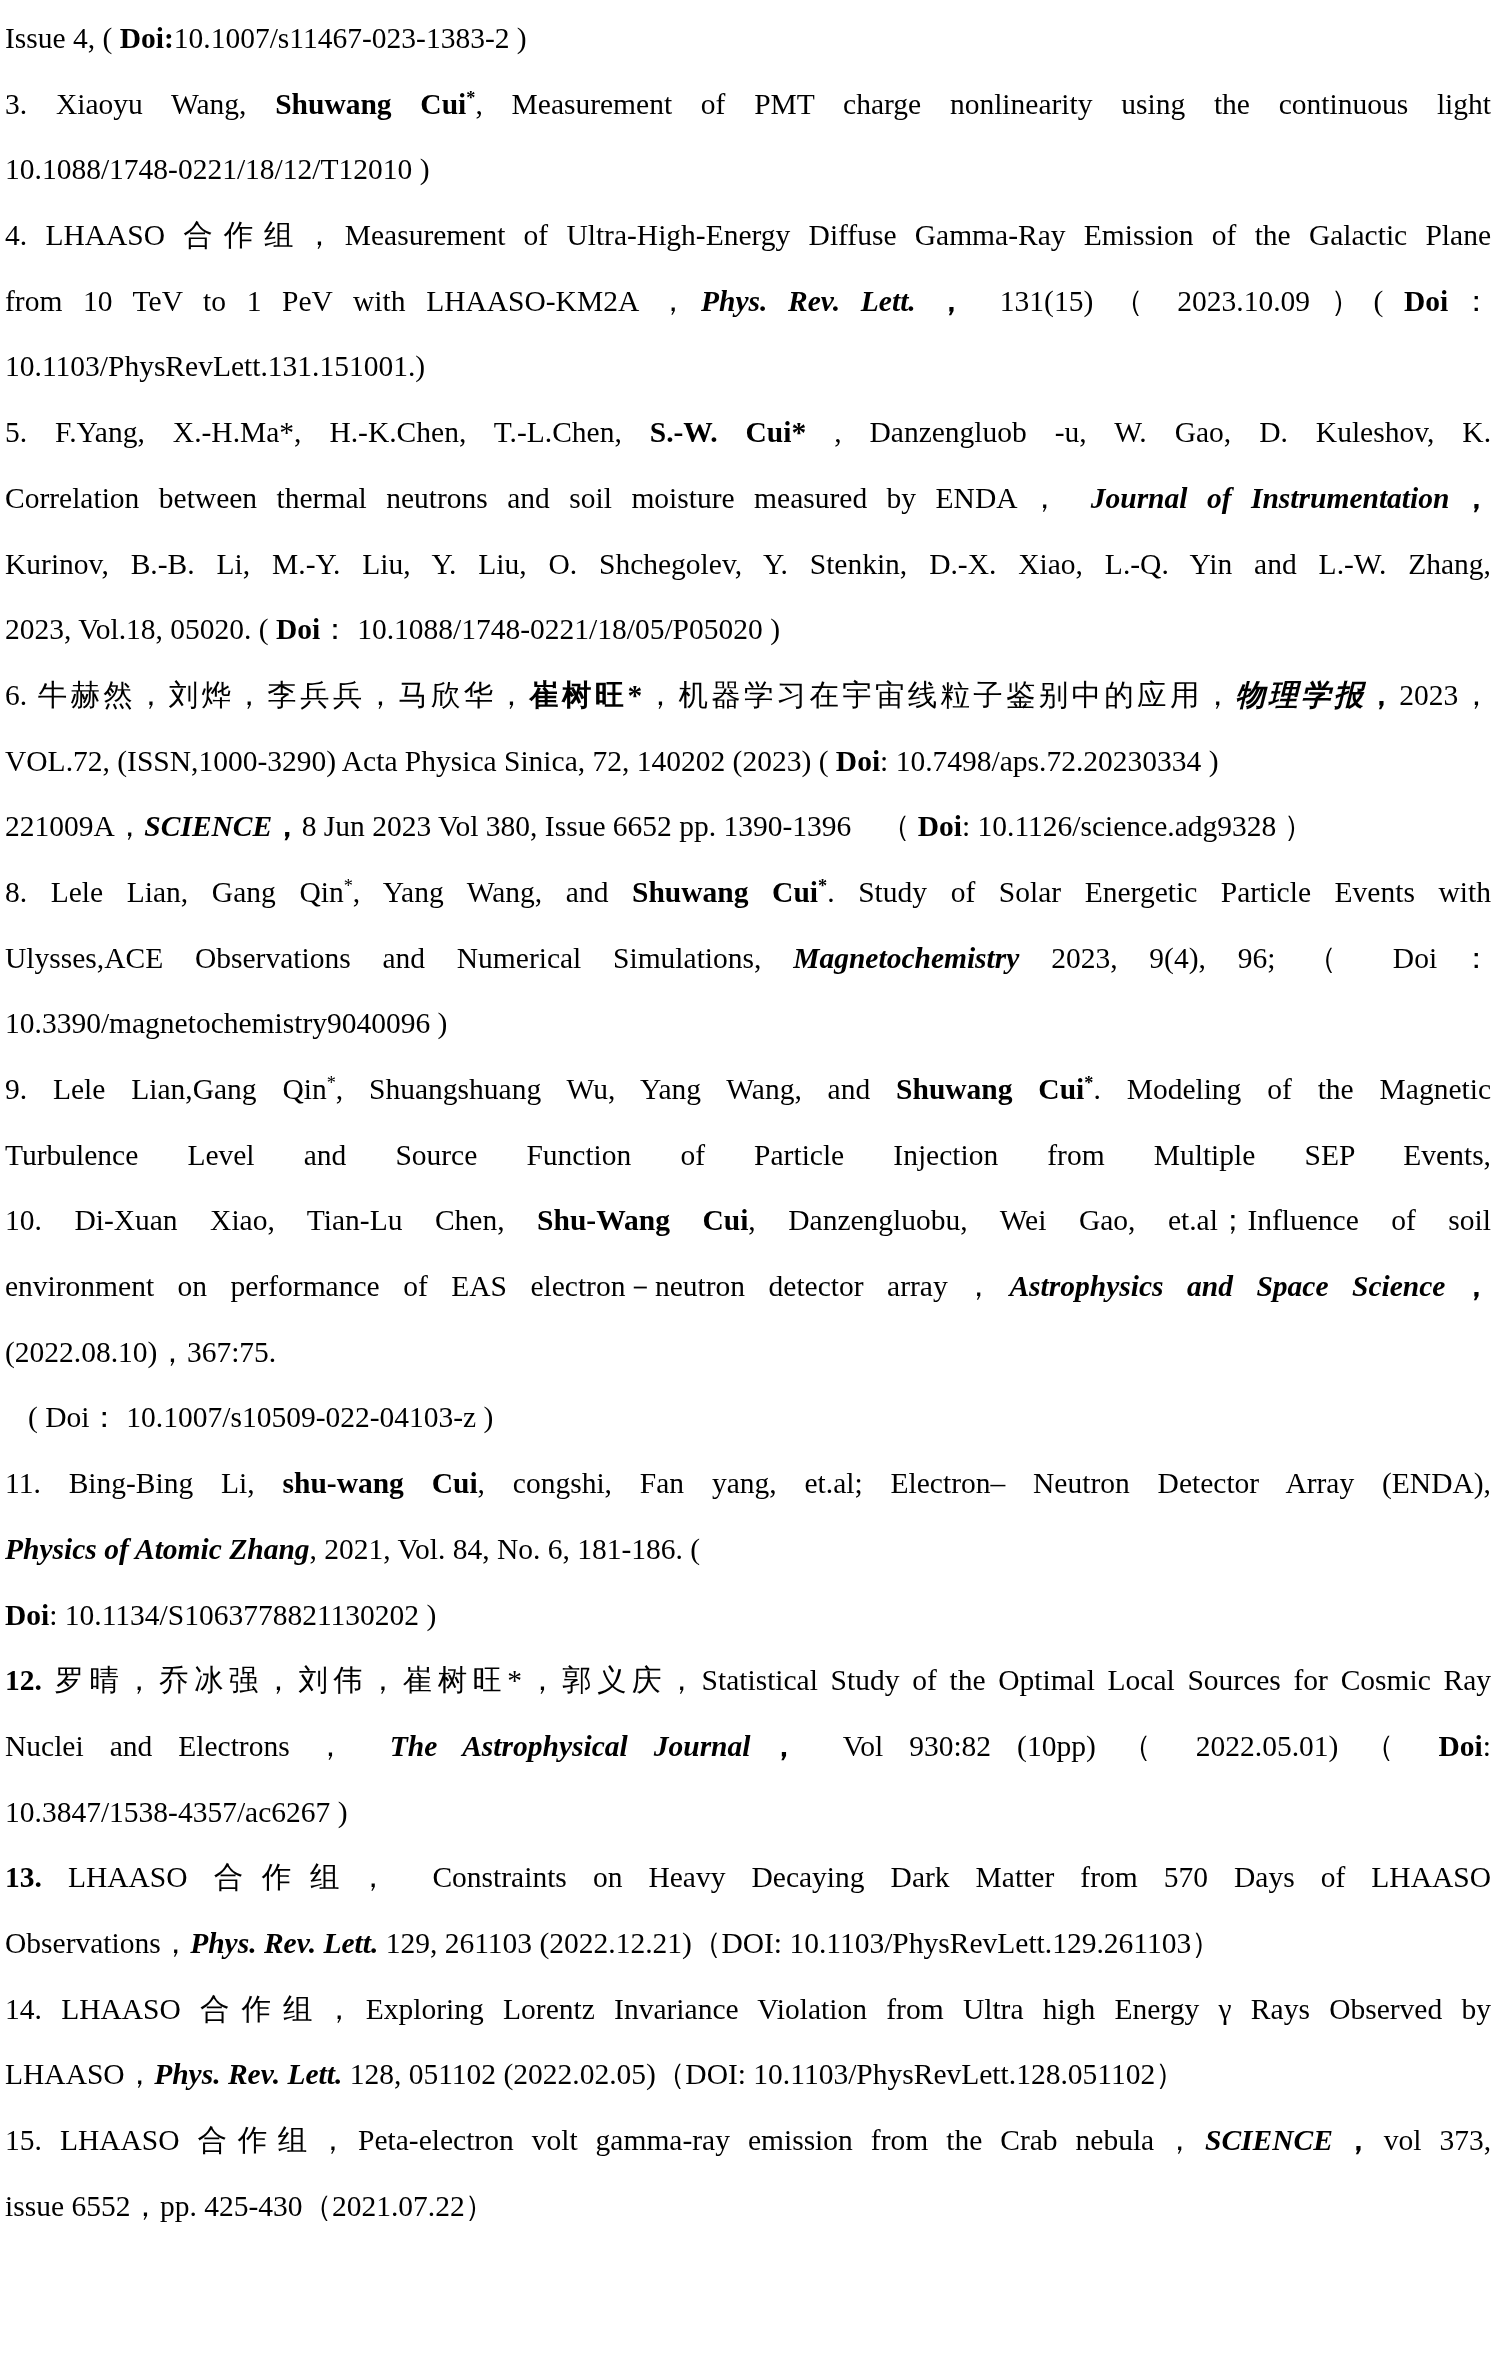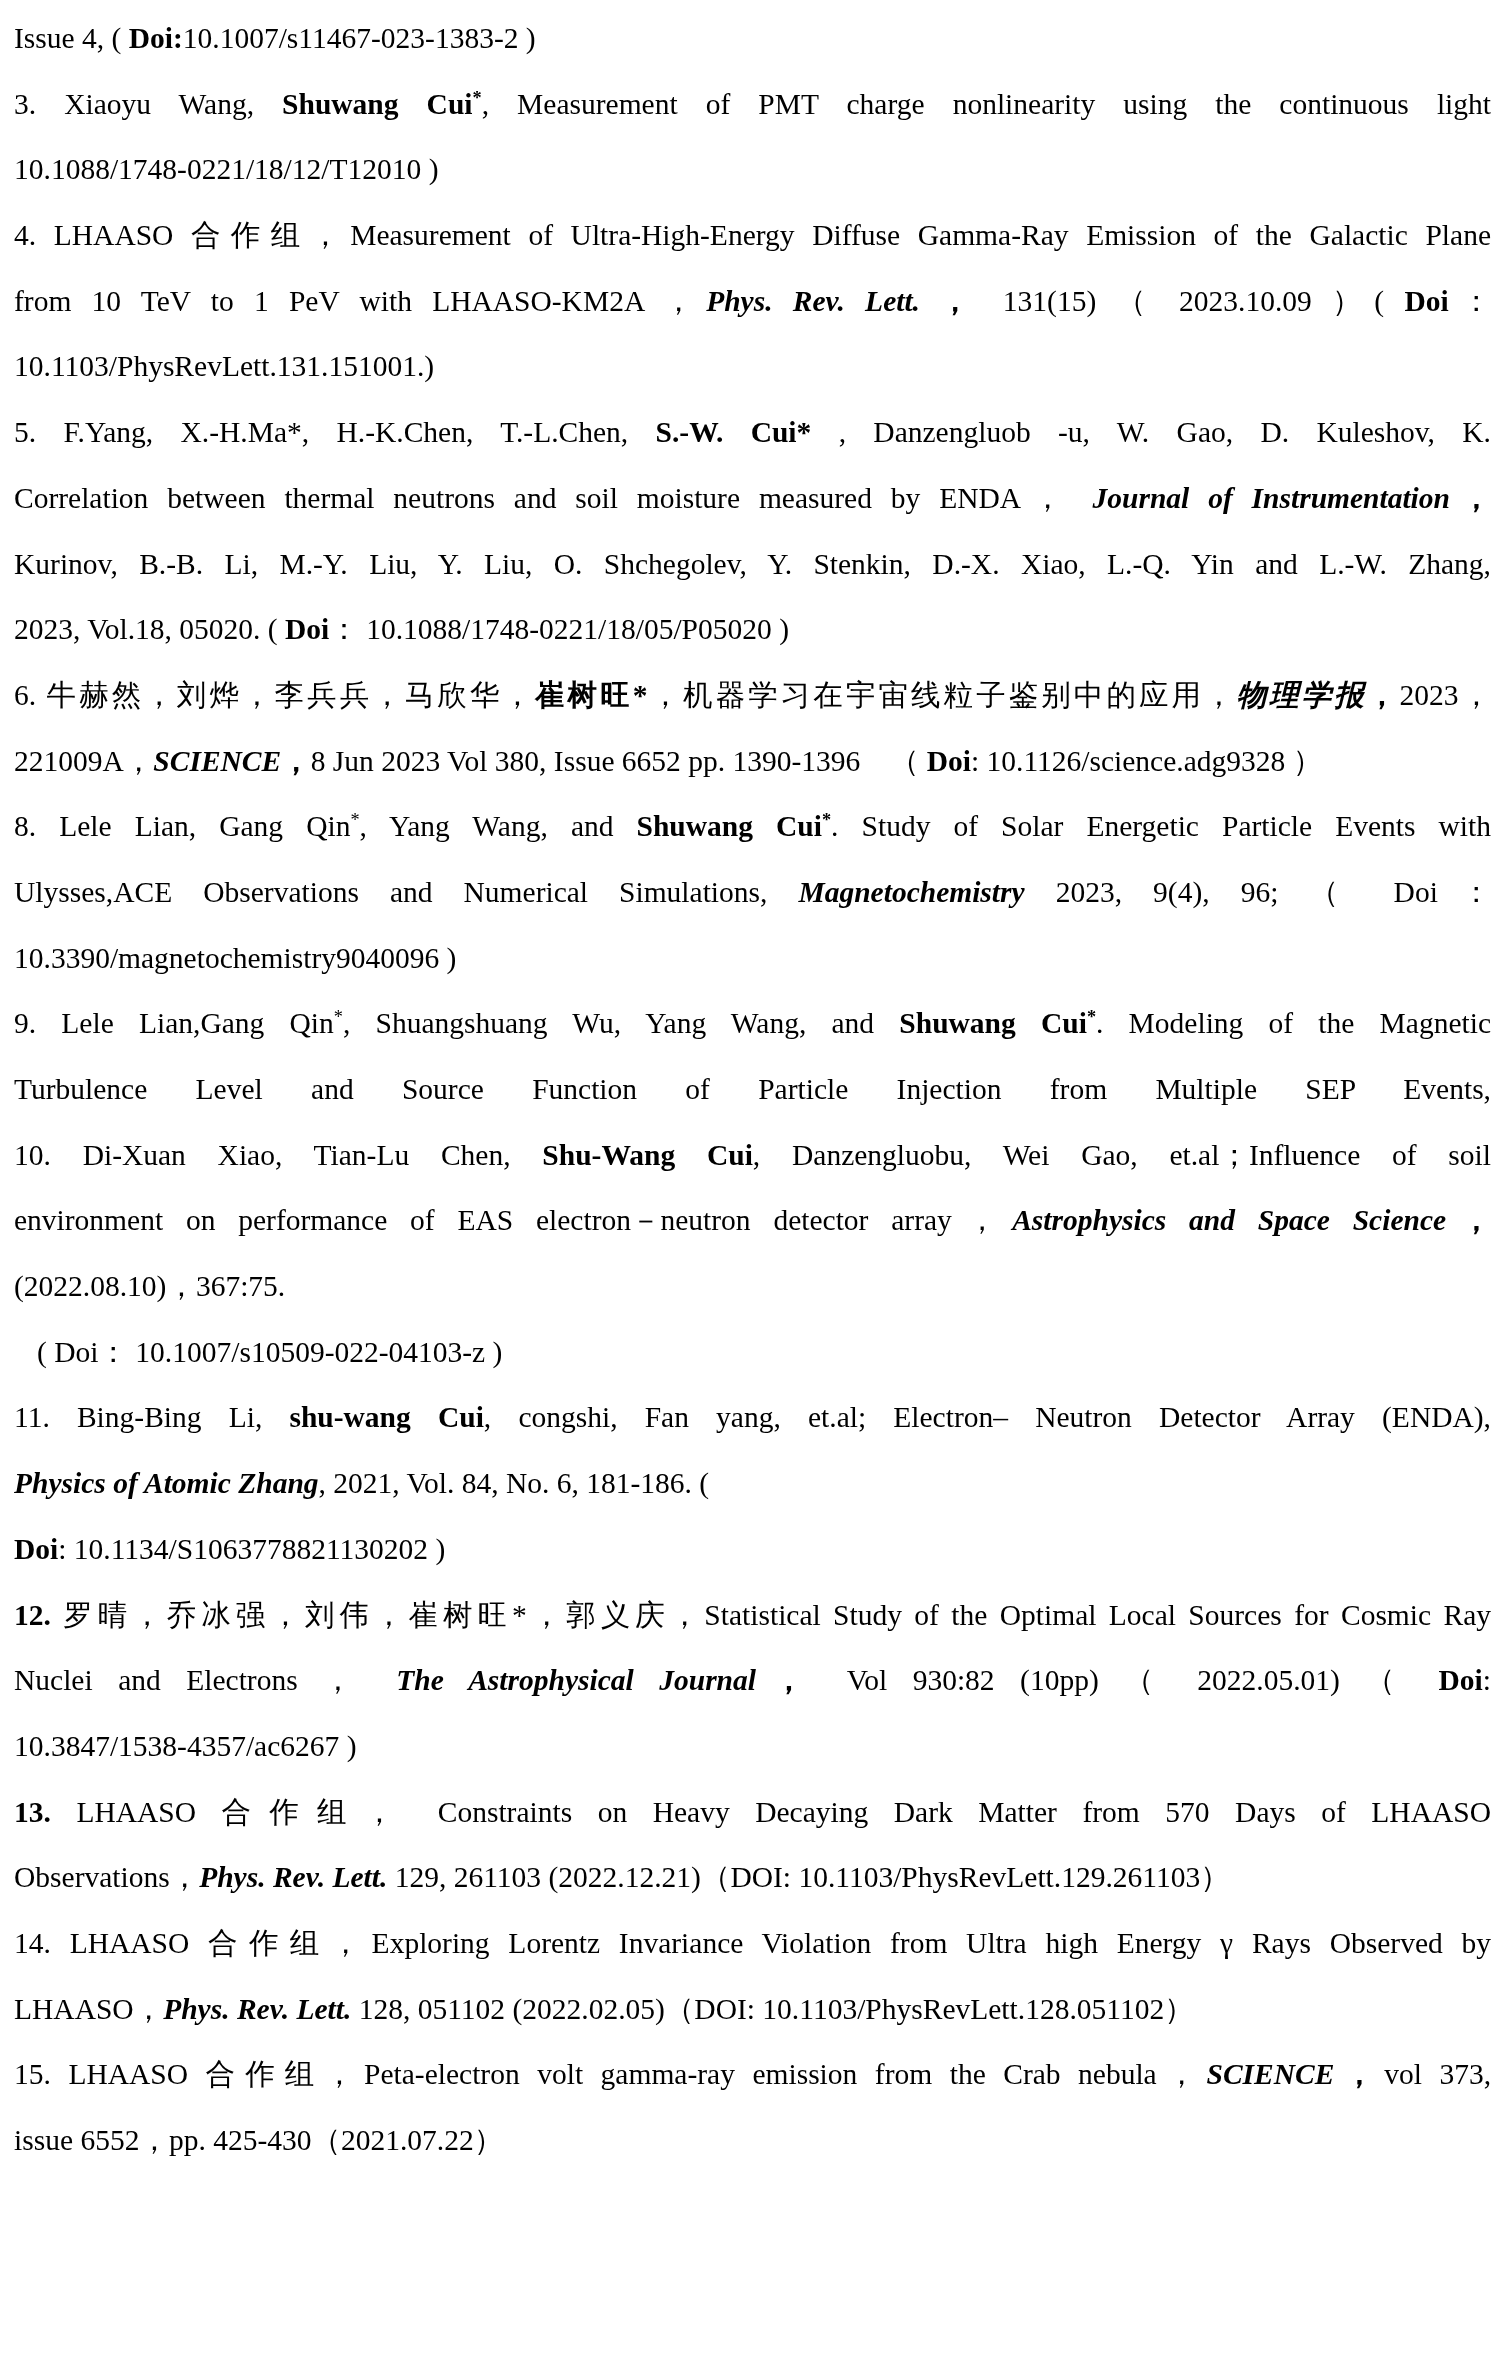--- a/index.html
+++ b/index.html
@@ -16,21 +16,20 @@
     font-size: 29.5px;
   }
   .page {
     padding: 6px 9px 0 5px;
   }
   .line {
     height: 65.7px;
     line-height: 65.7px;
     white-space: nowrap;
     overflow: visible;
-    margin-left: 9px;
   }
   .line.just {
     text-align: justify;
     text-align-last: justify;
     text-justify: inter-word;
   }
   .line.tight {
     margin-top: -32.7px;
   }
   .line.ind {
@@ -53,20 +52,21 @@
       <div class="line just"><span>3. Xiaoyu Wang, </span><span class="b">Shuwang Cui</span><span class="b sup">*</span><span>, Measurement of PMT charge nonlinearity using the continuous light</span></div>
       <div class="line"><span>10.1088/1748-0221/18/12/T12010 )</span></div>
       <div class="line just"><span>4. LHAASO 合作组，Measurement of Ultra-High-Energy Diffuse Gamma-Ray Emission of the Galactic Plane</span></div>
       <div class="line just"><span>from 10 TeV to 1 PeV with LHAASO-KM2A ，</span><span class="b i">Phys. Rev. Lett. </span><span class="b">，</span><span> 131(15) （ 2023.10.09 ）( </span><span class="b">Doi</span><span>：</span></div>
       <div class="line"><span>10.1103/PhysRevLett.131.151001.)</span></div>
       <div class="line just"><span>5. F.Yang, X.-H.Ma*, H.-K.Chen, T.-L.Chen, </span><span class="b">S.-W. Cui*</span><span> , Danzengluob -u, W. Gao, D. Kuleshov, K.</span></div>
       <div class="line just"><span>Correlation between thermal neutrons and soil moisture measured by ENDA， </span><span class="b i">Journal of Instrumentation</span><span class="b">，</span></div>
       <div class="line just"><span>Kurinov, B.-B. Li, M.-Y. Liu, Y. Liu, O. Shchegolev, Y. Stenkin, D.-X. Xiao, L.-Q. Yin and L.-W. Zhang,</span></div>
       <div class="line"><span>2023, Vol.18, 05020. ( </span><span class="b">Doi</span><span>：&nbsp;10.1088/1748-0221/18/05/P05020 )</span></div>
       <div class="line just"><span>6. 牛赫然，刘烨，李兵兵，马欣华，</span><span class="b">崔树旺*</span><span>，机器学习在宇宙线粒子鉴别中的应用，</span><span class="b i">物理学报</span><span class="b">，</span><span>2023，</span></div>
+      <div class="line"><span>VOL.72, (ISSN,1000-3290) Acta Physica Sinica, 72, 140202 (2023) ( </span><span class="b">Doi</span><span>: 10.7498/aps.72.20230334 )</span></div>
       <div class="line"><span>221009A，</span><span class="b i">SCIENCE</span><span class="b">，</span><span>8 Jun 2023 Vol 380, Issue 6652 pp. 1390-1396　（ </span><span class="b">Doi</span><span>: 10.1126/science.adg9328 ）</span></div>
       <div class="line just"><span>8. Lele Lian, Gang Qin</span><span class="sup">*</span><span>, Yang Wang, and </span><span class="b">Shuwang Cui</span><span class="b sup">*</span><span>. Study of Solar Energetic Particle Events with</span></div>
       <div class="line just"><span>Ulysses,ACE Observations and Numerical Simulations, </span><span class="b i">Magnetochemistry</span><span> 2023, 9(4), 96; （ Doi：</span></div>
       <div class="line"><span>10.3390/magnetochemistry9040096 )</span></div>
       <div class="line just"><span>9. Lele Lian,Gang Qin</span><span class="sup">*</span><span>, Shuangshuang Wu, Yang Wang, and </span><span class="b">Shuwang Cui</span><span class="b sup">*</span><span>. Modeling of the Magnetic</span></div>
       <div class="line just"><span>Turbulence Level and Source Function of Particle Injection from Multiple SEP Events,</span></div>
       <div class="line just"><span>10. Di-Xuan Xiao, Tian-Lu Chen, </span><span class="b">Shu-Wang Cui</span><span>, Danzengluobu, Wei Gao, et.al；Influence of soil</span></div>
       <div class="line just"><span>environment on performance of EAS electron－neutron detector array，</span><span class="b i">Astrophysics and Space Science</span><span class="b">，</span></div>
       <div class="line"><span>(2022.08.10)，367:75.</span></div>
       <div class="line ind"><span>( Doi：&nbsp;10.1007/s10509-022-04103-z )</span></div>

